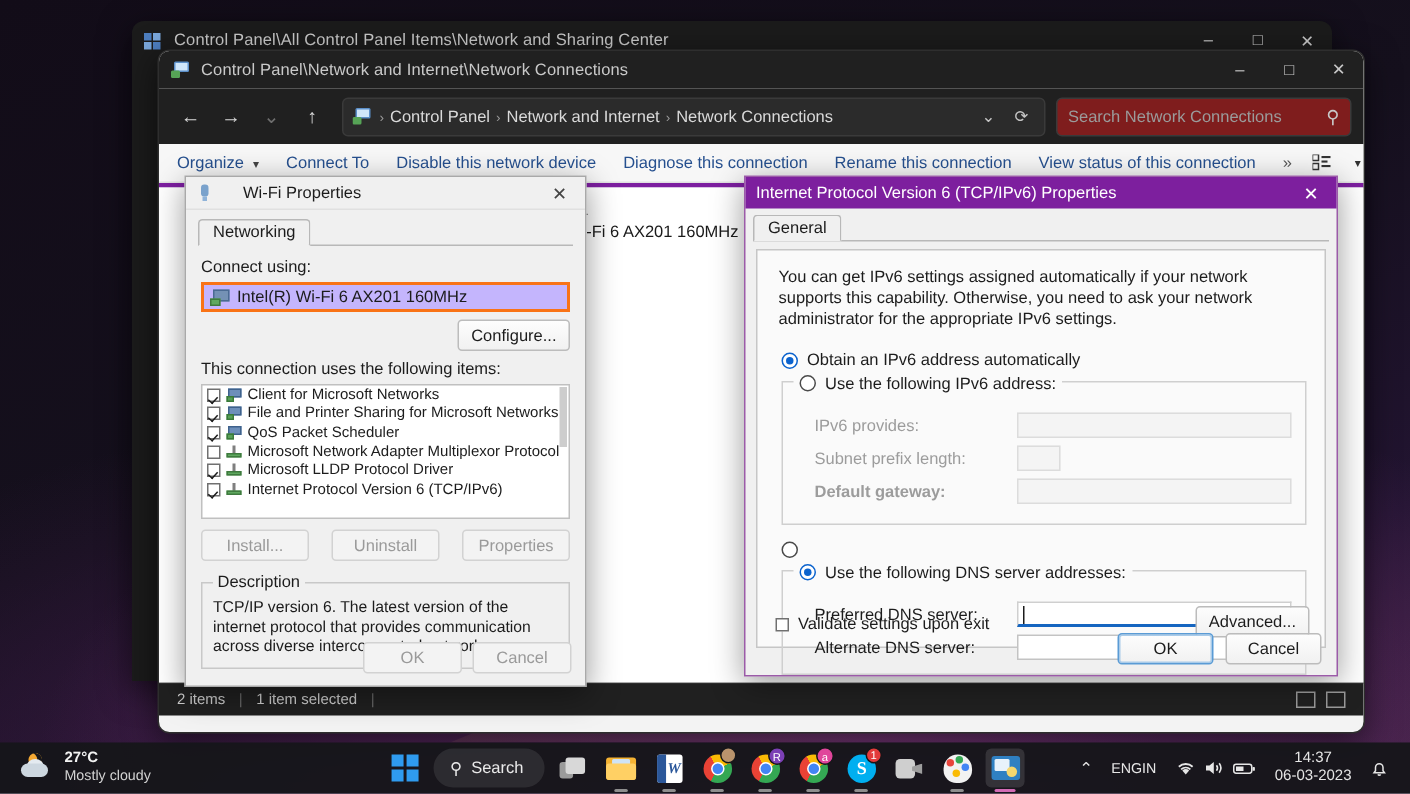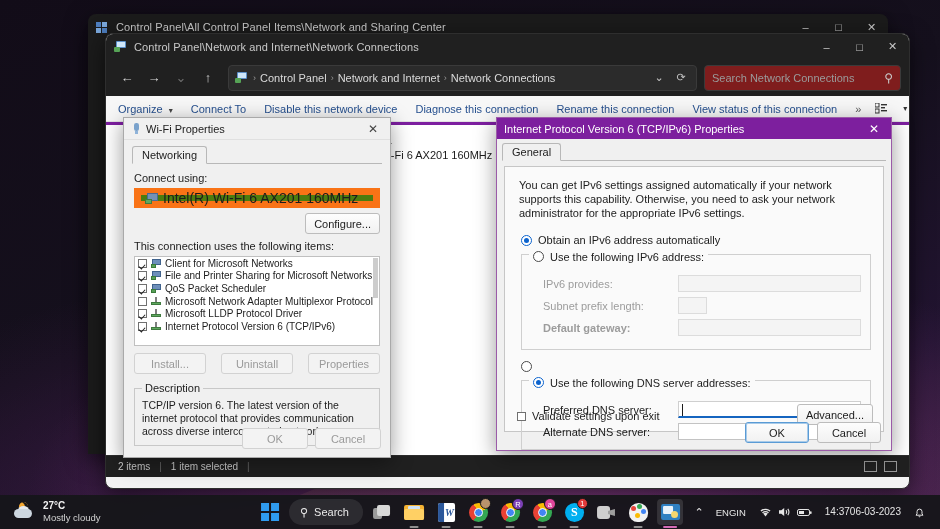--- a/index.html
+++ b/index.html
@@ -157,21 +157,21 @@
   .dlg {
     position: absolute;
     background: #f0f0f0;
     box-shadow: 0 5px 20px rgba(0,0,0,.4);
   }
   .dlg-title {
     height: 22px; display: flex; align-items: center;
     padding-left: 7px; font-size: 11px; color: #fff;
     user-select: none;
   }
-  .dlg-title .dtxt { margin-left: 2px; }
+  .dlg-title .dtxt { margin-left: 18px; }
   .dlg-close {
     margin-left: auto; width: 34px; height: 100%;
     display: flex; align-items: center; justify-content: center;
     color: #fff; font-size: 12px;
   }
 
   
   #wifidlg {
     left: 123px; top: 117px; width: 268px; height: 341px;
     background: #f0f0f0;
@@ -187,23 +187,23 @@
   .tab {
     font-size: 11px; color: #1c1c1c;
     padding: 2px 9px 2px 9px;
     border: 1px solid #b8b8b8; border-bottom: 1px solid #f0f0f0;
     background: #f0f0f0; border-radius: 3px 3px 0 0;
     position: relative; top: 1px;
   }
   .dlg-body { padding: 8px 10px; font-size: 11px; color: #1c1c1c; }
   .lbl { font-size: 11px; color: #1c1c1c; margin-bottom: 4px; }
   .adapter-box {
-    background: #4d7c0f; border: 7px solid #f97316;
+    background: #c4b5fd; border: 2px solid #f97316;
     height: 20px; display: flex; align-items: center; padding: 0 4px;
-    font-size: 14px; color: #1c1c1c; gap: 5px;
+    font-size: 11px; color: #1c1c1c; gap: 5px;
   }
   .nic-ico {
     width: 13px; height: 11px; position: relative; flex: none;
   }
   .nic-ico i {
     position: absolute; display: block;
   }
   .nic-ico i.mon { left: 2px; top: 0; width: 11px; height: 8px; background: #7491b5; border: 1px solid #4a6a93; }
   .nic-ico i.base { left: 0; top: 6px; width: 7px; height: 5px; background: #5fa85f; border: 1px solid #3f7a3f; }
   .btn {
@@ -421,21 +421,21 @@
   .netico { position: absolute; left: 4px; top: 5px; width: 19px; height: 16px; background: #2f80c2; border-radius: 2px; }
   .netico i.sc { position: absolute; left: 2px; top: 2px; width: 10px; height: 8px; background: #e8f2fb; border-radius: 1px; }
   .netico i.pi { position: absolute; right: 2px; bottom: 2px; width: 7px; height: 7px; background: #f5d76e; border-radius: 50%; }
 
   #tray {
     position: absolute; right: 8px; display: flex; align-items: center; gap: 0px;
     color: #e6e6e6;
   }
   .tray-item { display: flex; align-items: center; justify-content: center; height: 30px; padding: 0 6px; border-radius: 4px; }
   .lang { font-size: 9.5px; line-height: 11px; text-align: center; }
-  .clock { font-size: 10px; line-height: 12px; text-align: center; }
+  .clock { font-size: 10px; line-height: 12px; text-align: center; flex-direction: column; }
   svg { display: block; }
 </style>
 </head>
 <body>
 
 <div id="desktop"></div>
 
 <div class="win" id="bgwin">
   <div class="win-title">
     <span class="title-ico">

